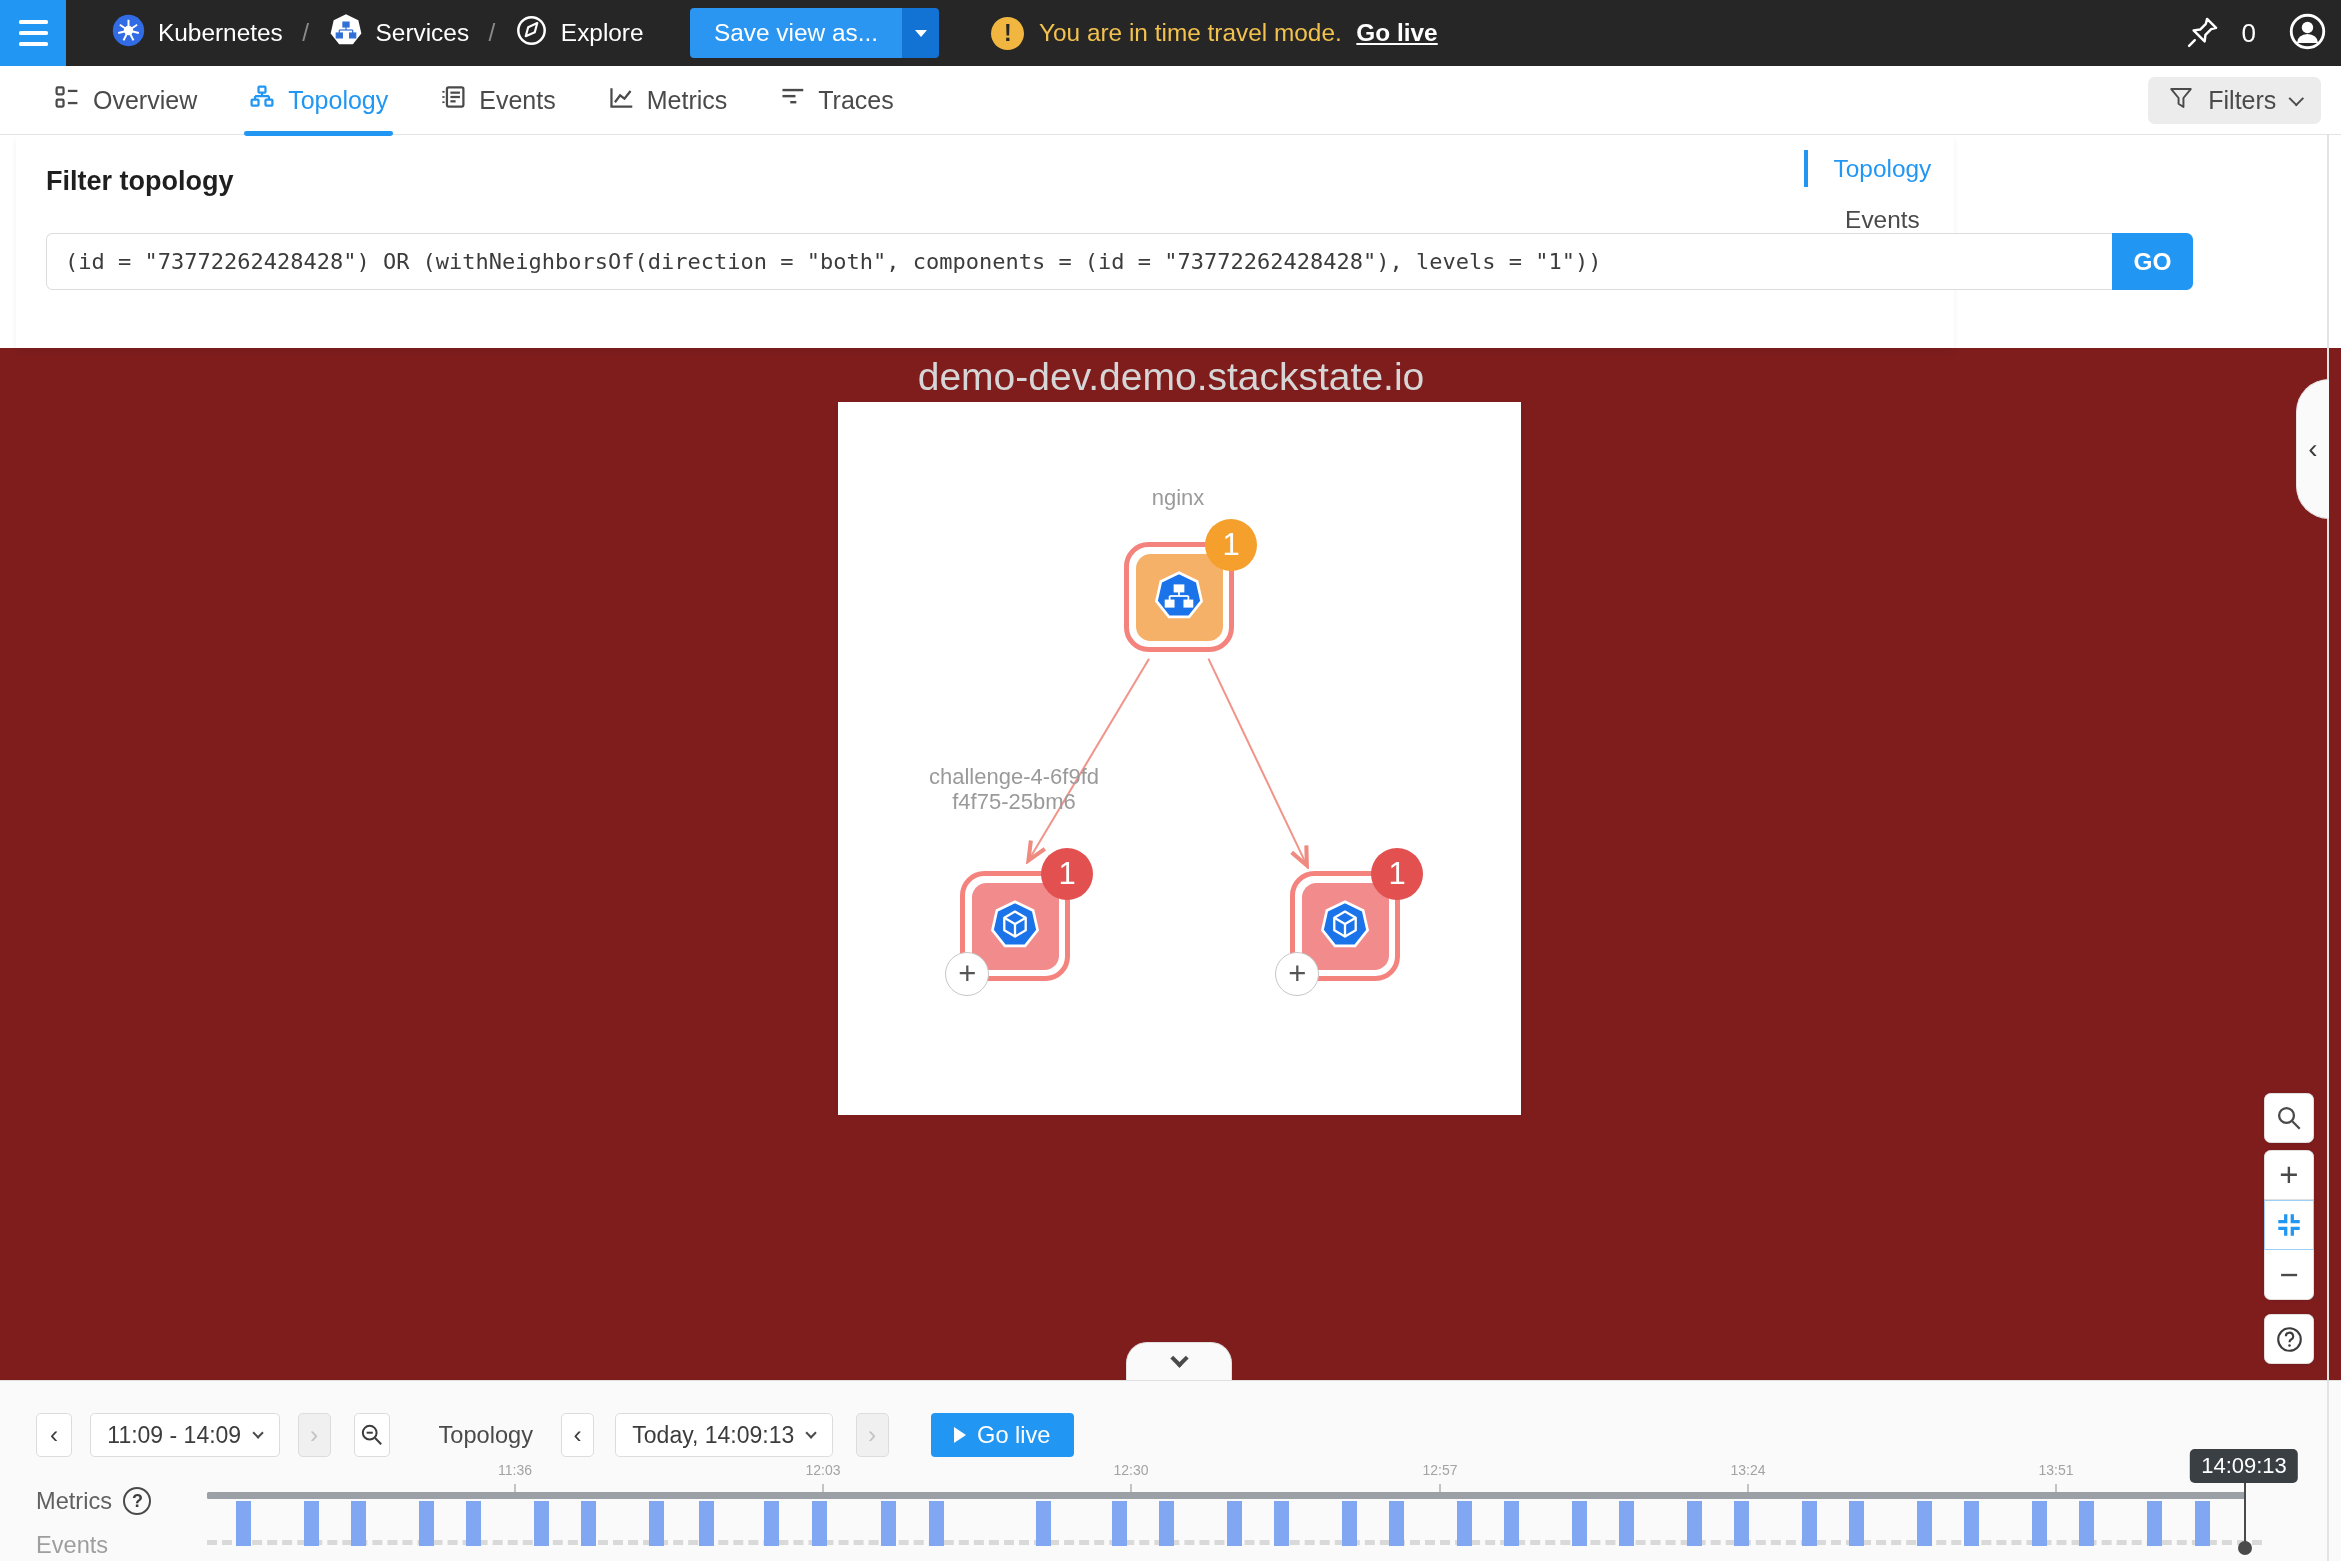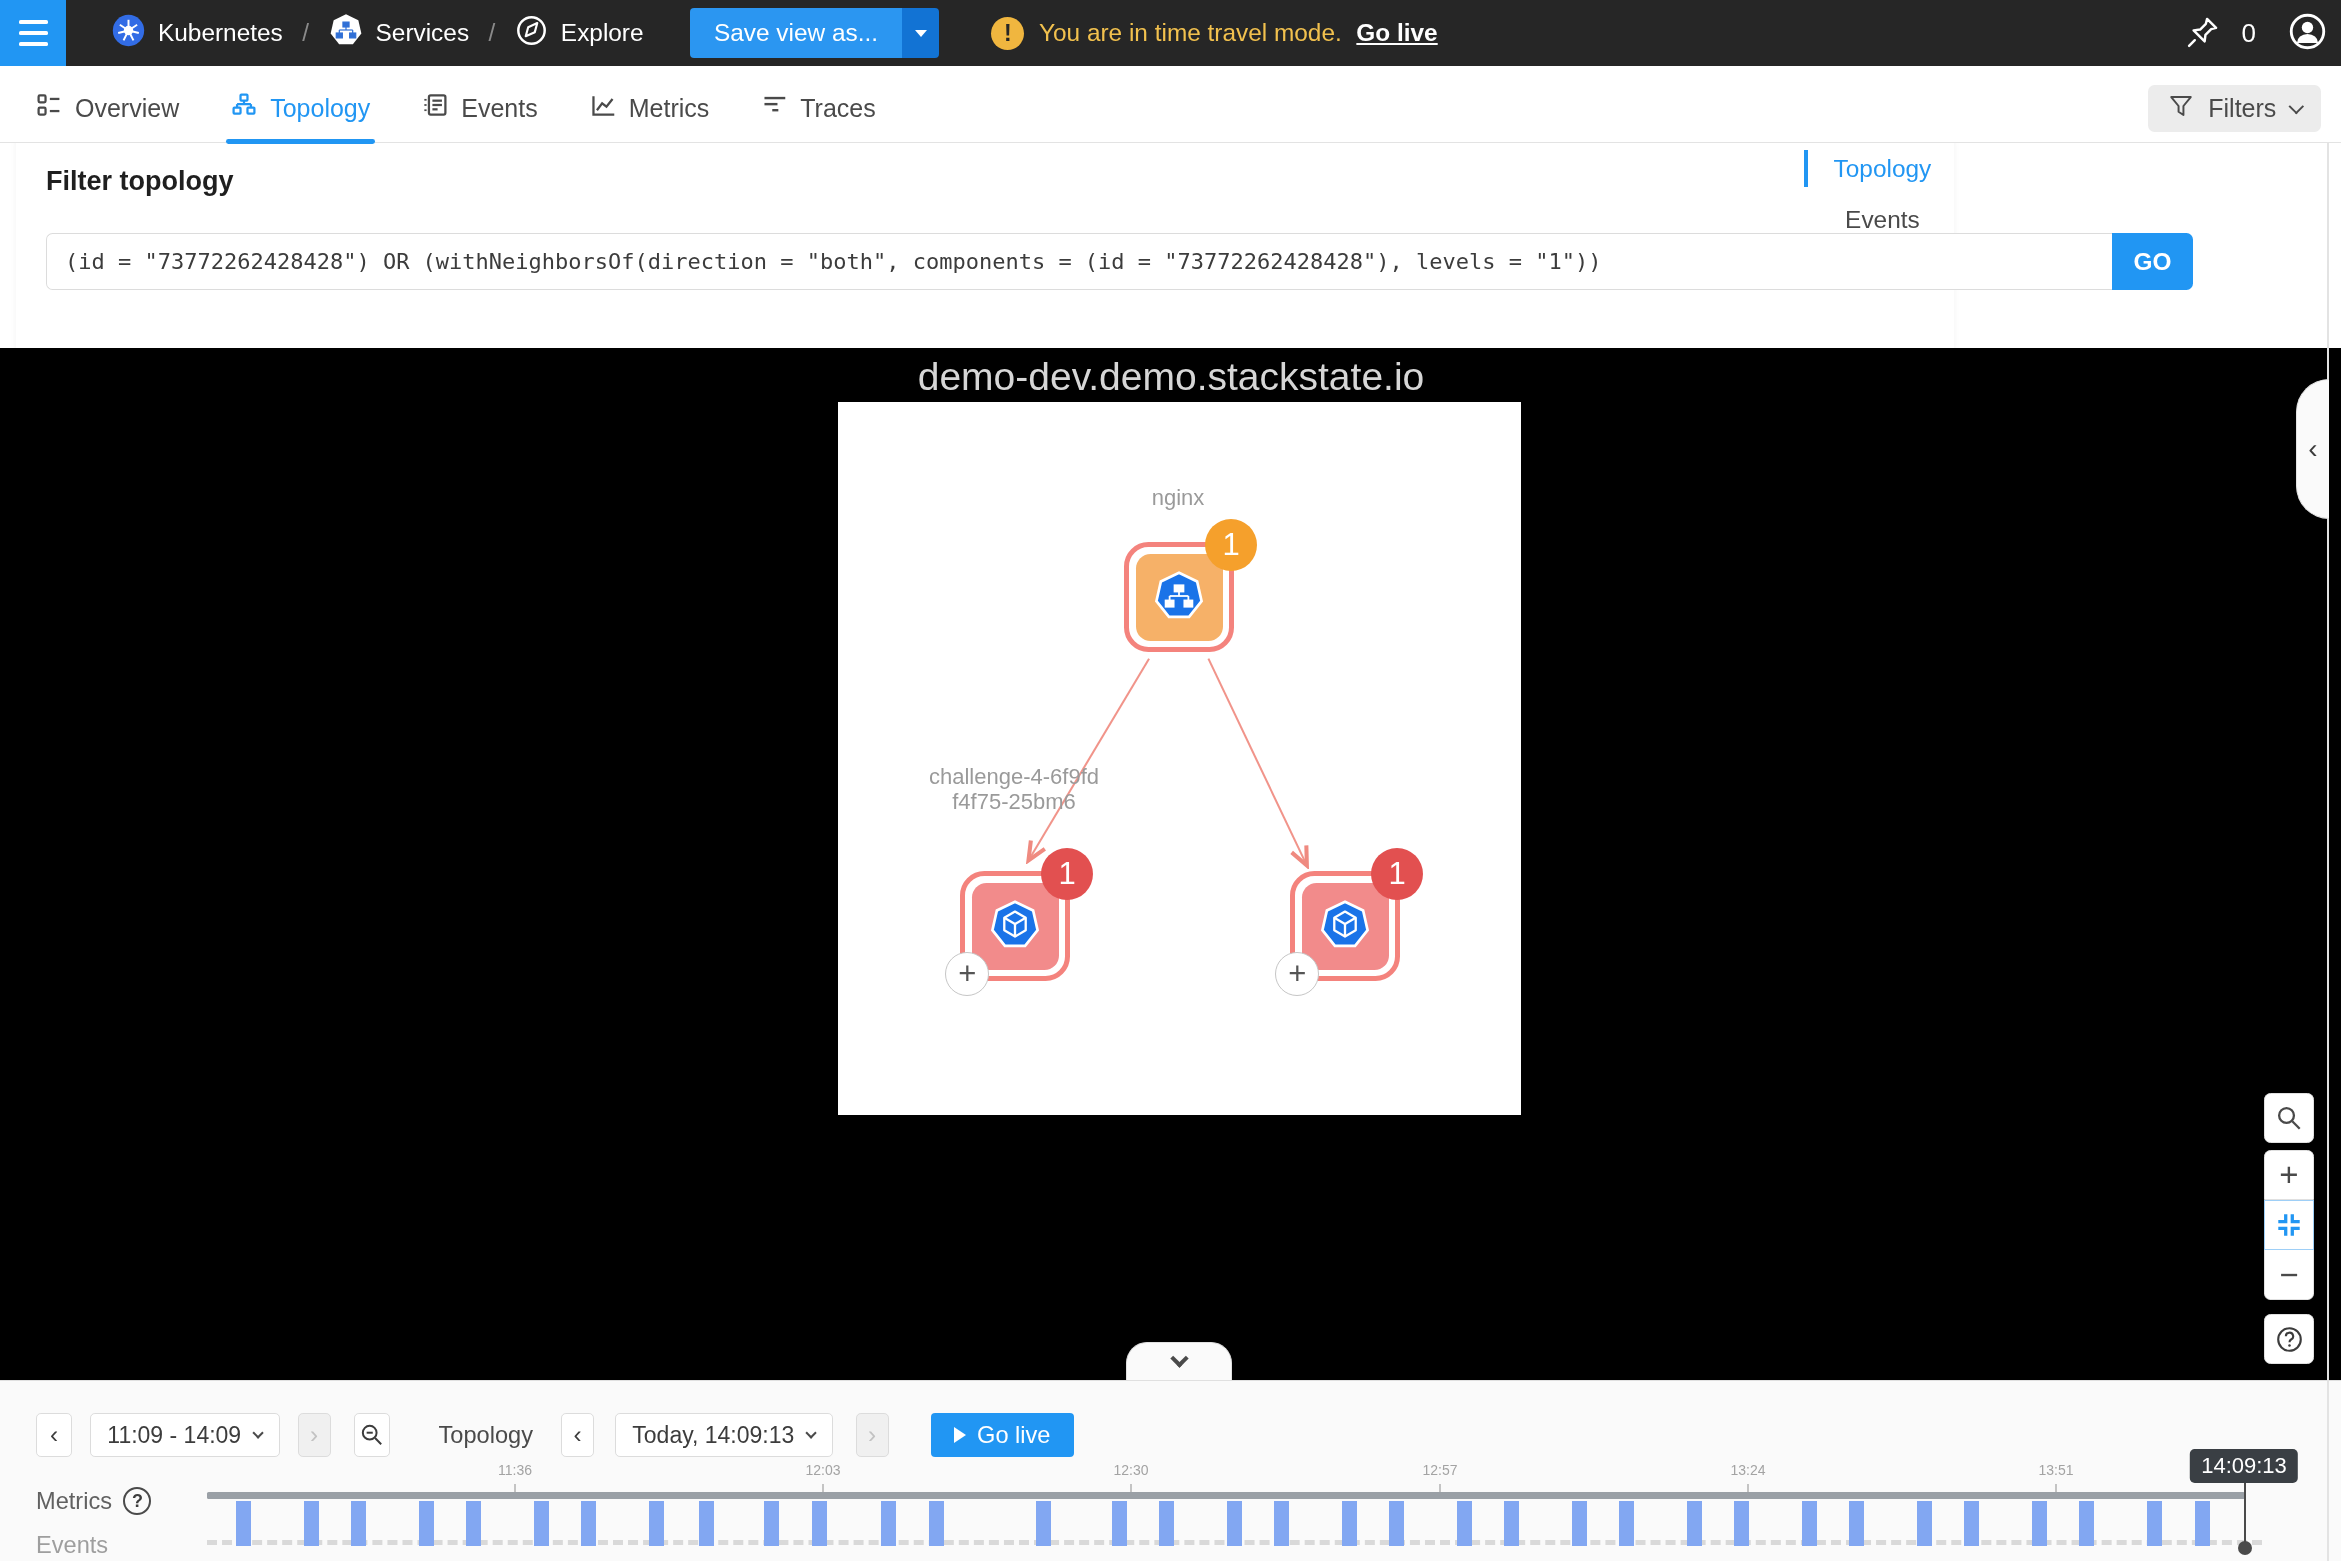--- a/index.html
+++ b/index.html
@@ -19,21 +19,21 @@
   .saveview-caret{width:37px;background:#1273d4;display:flex;align-items:center;justify-content:center}
   .tri-down{width:0;height:0;border-left:6.5px solid transparent;border-right:6.5px solid transparent;border-top:7.3px solid #fff}
   .ttmsg{display:flex;align-items:center;gap:14.6px;margin-left:52px;font-size:24.4px}
   .warn-ico{width:33px;height:33px;border-radius:50%;background:#f0b63f;color:#262626;font-weight:bold;font-size:23px;flex:none}
   .tt-text{color:#f2c14e}
   .golive-link{color:#fff;text-decoration:underline;font-weight:bold;cursor:pointer}
   .topbar-right{margin-left:auto;display:flex;align-items:center;gap:21px;padding-right:14.6px}
   .pin-count{font-size:26px}
 
   
-  .tabbar{position:absolute;left:0;top:74px;width:2342px;height:69px;background:#fff;border-bottom:1.6px solid #e3e3e3;display:flex;align-items:center;padding-left:36px;gap:52px;z-index:20}
+  .tabbar{position:absolute;left:0;top:66px;width:2342px;height:69px;background:#fff;border-bottom:1.6px solid #e3e3e3;display:flex;align-items:center;padding-left:54px;gap:52px;z-index:20}
   .tab{display:flex;align-items:center;gap:13px;font-size:25px;color:#4a4a4a;position:relative;height:100%;cursor:pointer}
   .tab.active{color:#2196f3}
   .tab.active .underline{position:absolute;left:-4.9px;right:-4.9px;bottom:-1.6px;height:4.9px;background:#2196f3;border-radius:2.4px}
   .filters-btn{position:absolute;right:21px;top:11.4px;height:47px;background:#ececec;border-radius:6.5px;display:flex;align-items:center;gap:14.6px;padding:0 19.5px;font-size:25px;color:#4a4a4a;cursor:pointer}
   .chev{display:inline-block;width:10.6px;height:10.6px;border-right:2.4px solid #4a4a4a;border-bottom:2.4px solid #4a4a4a;transform:rotate(45deg);margin-top:-4.9px}
 
   
   .filter-panel{position:absolute;left:16px;top:135px;width:1938px;height:213px;background:#fff;box-shadow:0 4.1px 6.5px rgba(0,0,0,.05);z-index:10}
   .fp-title{position:absolute;left:30px;top:31px;font-size:27px;font-weight:bold;color:#1f1f1f}
   .fp-links{position:absolute;right:163px;top:23px;display:flex;align-items:center;gap:49px}
@@ -41,21 +41,21 @@
   .switch-btn{border:1.6px solid #2196f3;color:#2196f3;border-radius:4.9px;font-size:24.4px;padding:9.8px 19.5px;background:#fff;cursor:pointer}
   .fp-nav{position:absolute;right:8.1px;top:19.5px;width:127px;text-align:center}
   .fp-nav .item{font-size:24.4px;color:#4a4a4a;margin-bottom:23px;position:relative;cursor:pointer}
   .fp-nav .item.active{color:#2196f3}
   .fp-nav .item.active::before{content:"";position:absolute;left:-14.6px;top:-4.9px;bottom:-4.9px;width:4.1px;background:#2196f3}
   .query-row{position:absolute;left:30px;top:98px;width:2147px;height:57px;display:flex}
   .query-input{flex:1;border:1.6px solid #dcdcdc;border-radius:6.5px 0 0 6.5px;border-right:none;font-family:"DejaVu Sans Mono","Liberation Mono",monospace;font-size:22px;color:#3c3c3c;padding:0 18px;outline:none;background:#fff}
   .go-btn{width:81px;background:#2196f3;color:#fff;font-size:24.4px;font-weight:bold;border:none;border-radius:0 6.5px 6.5px 0;cursor:pointer}
 
   
-  .canvas{position:absolute;left:0;top:348px;width:2342px;height:1032px;background:#000000;overflow:hidden}
+  .canvas{position:absolute;left:0;top:348px;width:2342px;height:1032px;background:#7f1d1d;overflow:hidden}
   .watermark{position:absolute;left:50%;top:6.5px;transform:translateX(-50%);font-size:39px;color:#d6d6d6;white-space:nowrap}
   .whitebox{position:absolute;left:838px;top:54px;width:683px;height:713px;background:#fff;box-shadow:0 0.8px 4.9px rgba(0,0,0,.05)}
   .edges{position:absolute;left:0;top:0;width:2342px;height:1032px;pointer-events:none}
   .node{position:absolute;width:110px;height:110px;cursor:pointer}
   .node-frame{width:110px;height:110px;border:5.7px solid #f4837d;border-radius:24.4px;background:#fff;padding:6.5px}
   .node-fill{width:100%;height:100%;border-radius:14.6px;display:flex;align-items:center;justify-content:center}
   .fill-orange{background:#f6b168}
   .fill-red{background:#f28b8b}
   .badge{position:absolute;top:-23px;right:-23px;width:52px;height:52px;border-radius:50%;color:#fff;font-size:31px;display:flex;align-items:center;justify-content:center}
   .badge-orange{background:#f5a02c}

